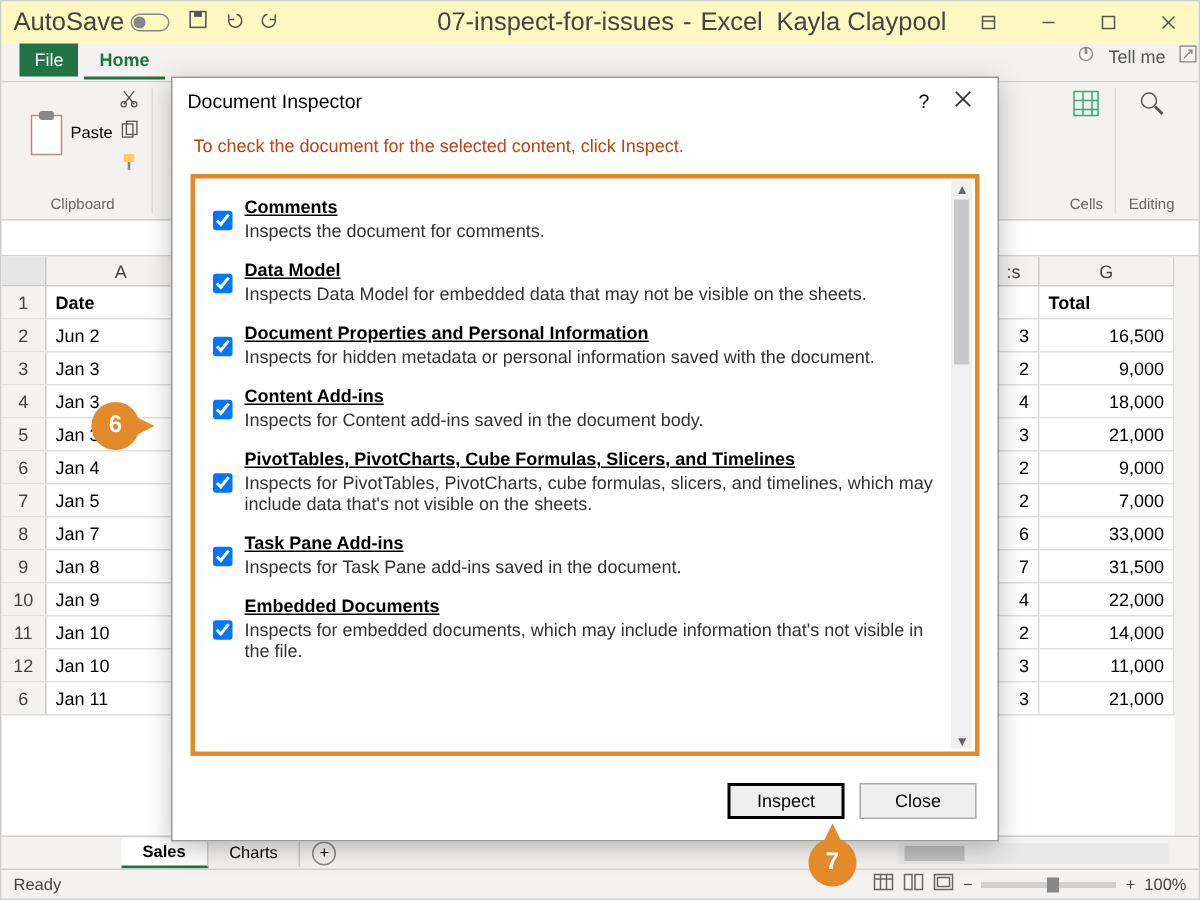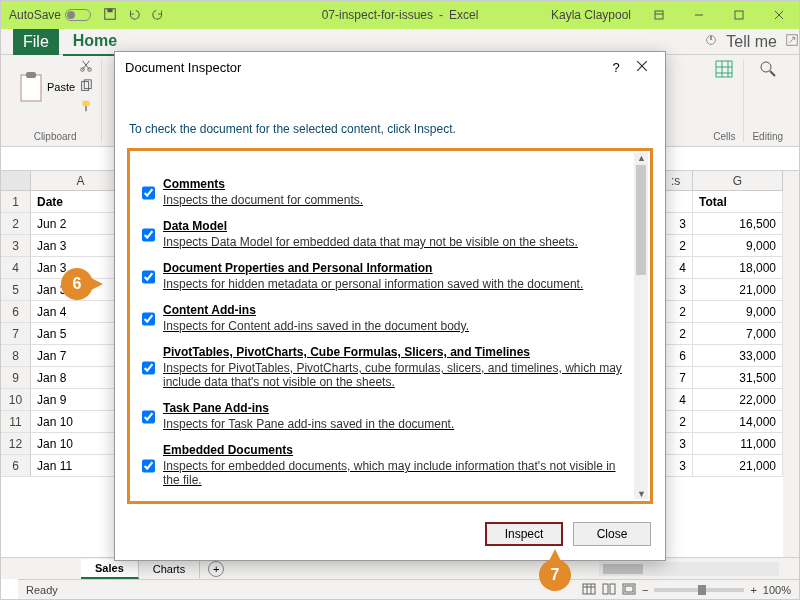--- a/index.html
+++ b/index.html
@@ -1,32 +1,32 @@
 <!DOCTYPE html>
 <html><head>
 <meta charset="utf-8">
 <style>
 * { box-sizing: border-box; margin: 0; padding: 0; font-family: 'Segoe UI', Arial, sans-serif; }
 body { background: #fff; width: 800px; height: 600px; overflow: hidden; position: relative; border: 1px solid #ccc; }
 
 
-.titlebar { height: 28px; background: #bef264; display: flex; align-items: center; font-size: 12px; color: #444; }
+.titlebar { height: 28px; background: #fef9c3; display: flex; align-items: center; font-size: 17px; color: #444; }
 .titlebar .autosave { margin-left: 8px; display: flex; align-items: center; gap: 4px; }
 .toggle { width: 26px; height: 12px; border: 1px solid #888; border-radius: 6px; position: relative; }
 .toggle::after { content: ''; width: 8px; height: 8px; background: #888; border-radius: 50%; position: absolute; left: 1px; top: 1px; }
 .qat { display: flex; gap: 10px; margin-left: 12px; align-items: center; }
 .qat svg { width: 14px; height: 14px; }
 .titlebar .docname { position: absolute; left: 50%; transform: translateX(-50%); display: flex; gap: 6px; }
 .titlebar .user { margin-left: auto; margin-right: 8px; }
 .winbtns { display: flex; }
 .winbtn { width: 40px; height: 28px; display: flex; align-items: center; justify-content: center; color: #444; }
 .winbtn svg { width: 10px; height: 10px; }
 
 
-.ribbon-tabs { height: 26px; background: #f3f2f1; display: flex; align-items: center; padding-left: 12px; font-size: 16px; border-bottom: 1px solid #d0d0d0; }
+.ribbon-tabs { height: 26px; background: #f3f2f1; display: flex; align-items: flex-start; padding-left: 12px; font-size: 12px; border-bottom: 1px solid #d0d0d0; }
 .ribbon-tab { padding: 4px 10px; color: #333; }
 .ribbon-tab.file { background: #217346; color: #fff; margin-right: 4px; }
 .ribbon-tab.active { color: #217346; border-bottom: 2px solid #217346; font-weight: 600; }
 .ribbon-right { margin-left: auto; display: flex; align-items: center; gap: 8px; padding-right: 0; color: #555; }
 .ribbon-right svg { width: 14px; height: 14px; }
 
 
 .ribbon-body { height: 92px; background: #f3f2f1; display: flex; border-bottom: 1px solid #d0d0d0; padding: 4px 8px; font-size: 11px; }
 .ribbon-group { display: flex; flex-direction: column; align-items: center; justify-content: space-between; padding: 0 8px; border-right: 1px solid #ddd; }
 .ribbon-group:last-child { border-right: none; }
@@ -63,45 +63,45 @@
 
 
 .sheet-tabs { position: absolute; bottom: 20px; left: 0; right: 0; height: 22px; background: #f3f2f1; display: flex; align-items: center; font-size: 11px; border-top: 1px solid #d0d0d0; padding-left: 80px; }
 .sheet-tab { padding: 3px 14px; border-right: 1px solid #ccc; }
 .sheet-tab.active { background: #fff; border-bottom: 2px solid #217346; font-weight: 600; }
 .add-sheet { margin-left: 8px; width: 16px; height: 16px; border: 1px solid #888; border-radius: 50%; text-align: center; line-height: 14px; }
 .hscroll { margin-left: auto; width: 180px; height: 14px; background: #e8e8e8; margin-right: 20px; position: relative; }
 .hscroll::after { content: ''; position: absolute; left: 4px; width: 40px; height: 10px; top: 2px; background: #c0c0c0; }
 
 
-.statusbar { position: absolute; bottom: 0; left: 17px; right: 0; height: 20px; background: #f3f2f1; display: flex; align-items: center; font-size: 11px; color: #444; padding: 0 8px; border-top: 1px solid #d0d0d0; }
+.statusbar { position: absolute; bottom: 0; left: 0; right: 0; height: 20px; background: #f3f2f1; display: flex; align-items: center; font-size: 11px; color: #444; padding: 0 8px; border-top: 1px solid #d0d0d0; }
 .statusbar .views { margin-left: auto; display: flex; gap: 6px; align-items: center; }
 .zoom-slider { width: 90px; height: 4px; background: #d0d0d0; position: relative; }
 .zoom-slider::after { content: ''; position: absolute; left: 44px; top: -3px; width: 8px; height: 10px; background: #888; }
 
 
 .dialog { position: absolute; left: 113px; top: 50px; width: 552px; height: 510px; background: #fff; border: 1px solid #999; box-shadow: 0 4px 16px rgba(0,0,0,0.25); display: flex; flex-direction: column; font-size: 12px; }
 .dialog-titlebar { height: 30px; display: flex; align-items: center; padding: 0 10px; font-size: 13px; }
 .dialog-titlebar .dtitle { flex: 1; }
 .dialog-titlebar .dbtn { width: 26px; text-align: center; font-size: 13px; }
-.dialog-instr { padding: 8px 14px; color: #0c4a6e; margin-top: 32px; }
+.dialog-instr { padding: 8px 14px; color: #c2410c; }
 .dialog-list { flex: 1; margin: 4px 12px 8px 12px; border: 3px solid #e38a2a; position: relative; overflow: hidden; }
-.dlist-inner { position: absolute; inset: 0; overflow-y: hidden; padding: 20px 18px 6px 10px; text-decoration: underline; }
+.dlist-inner { position: absolute; inset: 0; overflow-y: hidden; padding: 6px 18px 6px 10px; }
 .dlist-scroll { position: absolute; right: 2px; top: 2px; bottom: 2px; width: 14px; background: #f0f0f0; }
 .dlist-scroll .thumb { position: absolute; top: 12px; width: 10px; left: 2px; height: 110px; background: #c8c8c8; }
 .dlist-scroll .arr { position: absolute; left: 3px; font-size: 9px; color: #666; }
 .dlist-scroll .arr.up { top: 0; }
 .dlist-scroll .arr.dn { bottom: 0; }
 .insp-item { display: flex; gap: 8px; padding: 6px 2px; }
 .insp-item input { margin-top: 2px; }
 .insp-text .ititle { font-weight: bold; text-decoration: underline; }
 .insp-text .idesc { color: #333; margin-top: 2px; }
 .dialog-buttons { padding: 10px 14px 14px; display: flex; justify-content: flex-end; gap: 10px; }
 .dbutton { min-width: 78px; height: 24px; background: #efefef; border: 1px solid #aaa; font-size: 12px; }
-.dbutton.primary { border: 2px solid #7f1d1d; }
+.dbutton.primary { border: 2px solid #000000; }
 
 
 .callout { position: absolute; width: 32px; height: 32px; background: #e38a2a; border-radius: 50%; color: #fff; font-weight: bold; font-size: 16px; display: flex; align-items: center; justify-content: center; }
 .callout::after { content: ''; position: absolute; width: 0; height: 0; }
 .callout.c6 { left: 60px; top: 267px; }
 .callout.c6::after { right: -10px; top: 10px; border-top: 6px solid transparent; border-bottom: 6px solid transparent; border-left: 12px solid #e38a2a; }
 .callout.c7 { left: 538px; top: 558px; }
 .callout.c7::after { top: -10px; left: 10px; border-left: 6px solid transparent; border-right: 6px solid transparent; border-bottom: 12px solid #e38a2a; }
 
 

